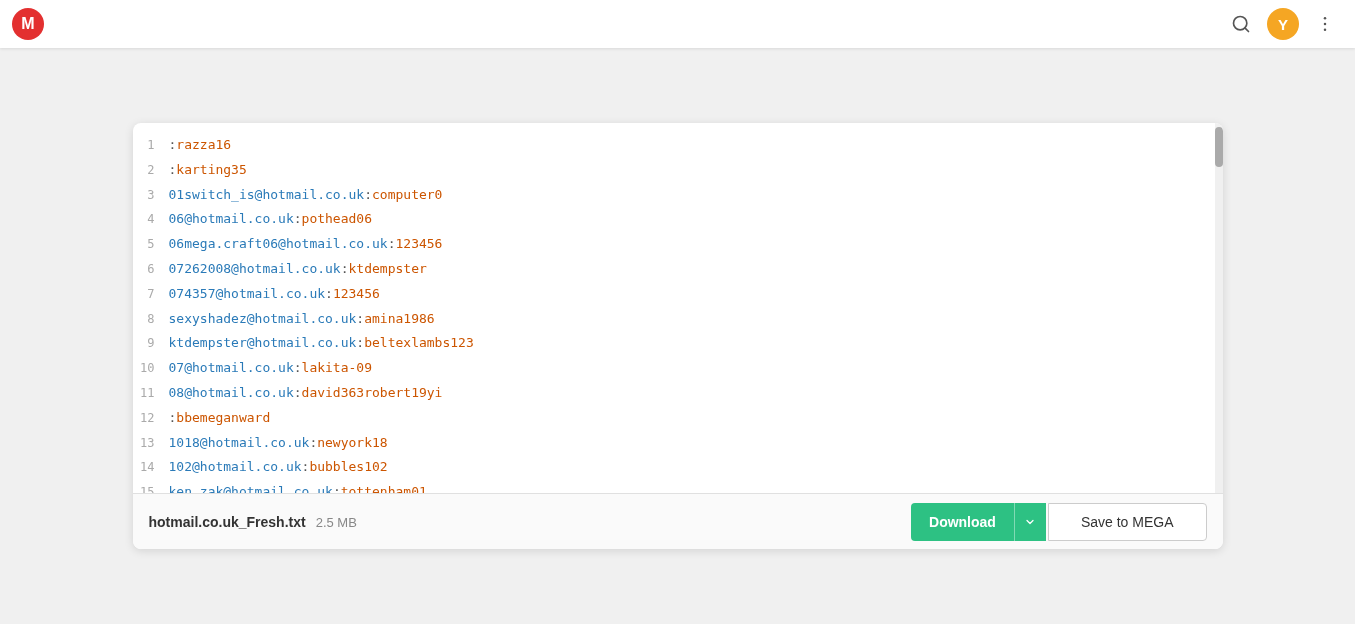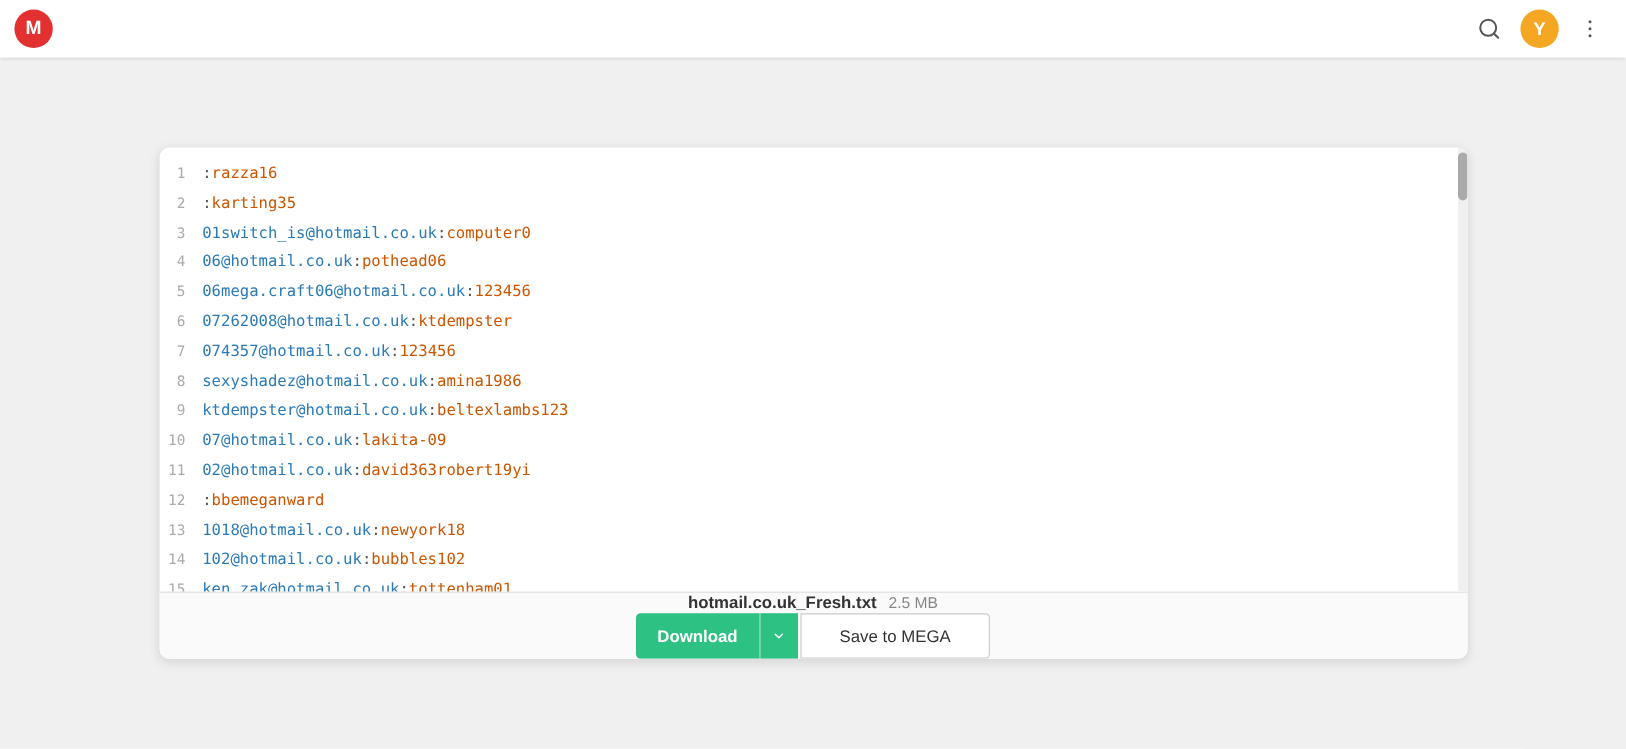--- a/index.html
+++ b/index.html
@@ -146,21 +146,20 @@
 
     
     .file-footer {
       display: flex;
       align-items: center;
       justify-content: space-between;
       padding: 0 16px;
       height: 56px;
       border-top: 1px solid #e0e0e0;
       background: #fafafa;
-      flex-direction: column;
     }
     .file-info {
       display: flex;
       align-items: baseline;
       gap: 10px;
     }
     .file-name {
       font-weight: bold;
       font-size: 14px;
       color: #333;
@@ -302,21 +301,21 @@
             <span class="line-pass">beltexlambs123</span>
           </div>
           <div class="line-row">
             <span class="line-num">10</span>
             <span class="line-email">07@hotmail.co.uk</span>
             <span class="line-sep">:</span>
             <span class="line-pass">lakita-09</span>
           </div>
           <div class="line-row">
             <span class="line-num">11</span>
-            <span class="line-email">02@hotmail.co.uk</span>
+            <span class="line-email">08@hotmail.co.uk</span>
             <span class="line-sep">:</span>
             <span class="line-pass">david363robert19yi</span>
           </div>
           <div class="line-row">
             <span class="line-num">12</span>
             <span class="line-sep">:</span>
             <span class="line-pass">bbemeganward</span>
           </div>
           <div class="line-row">
             <span class="line-num">13</span>

